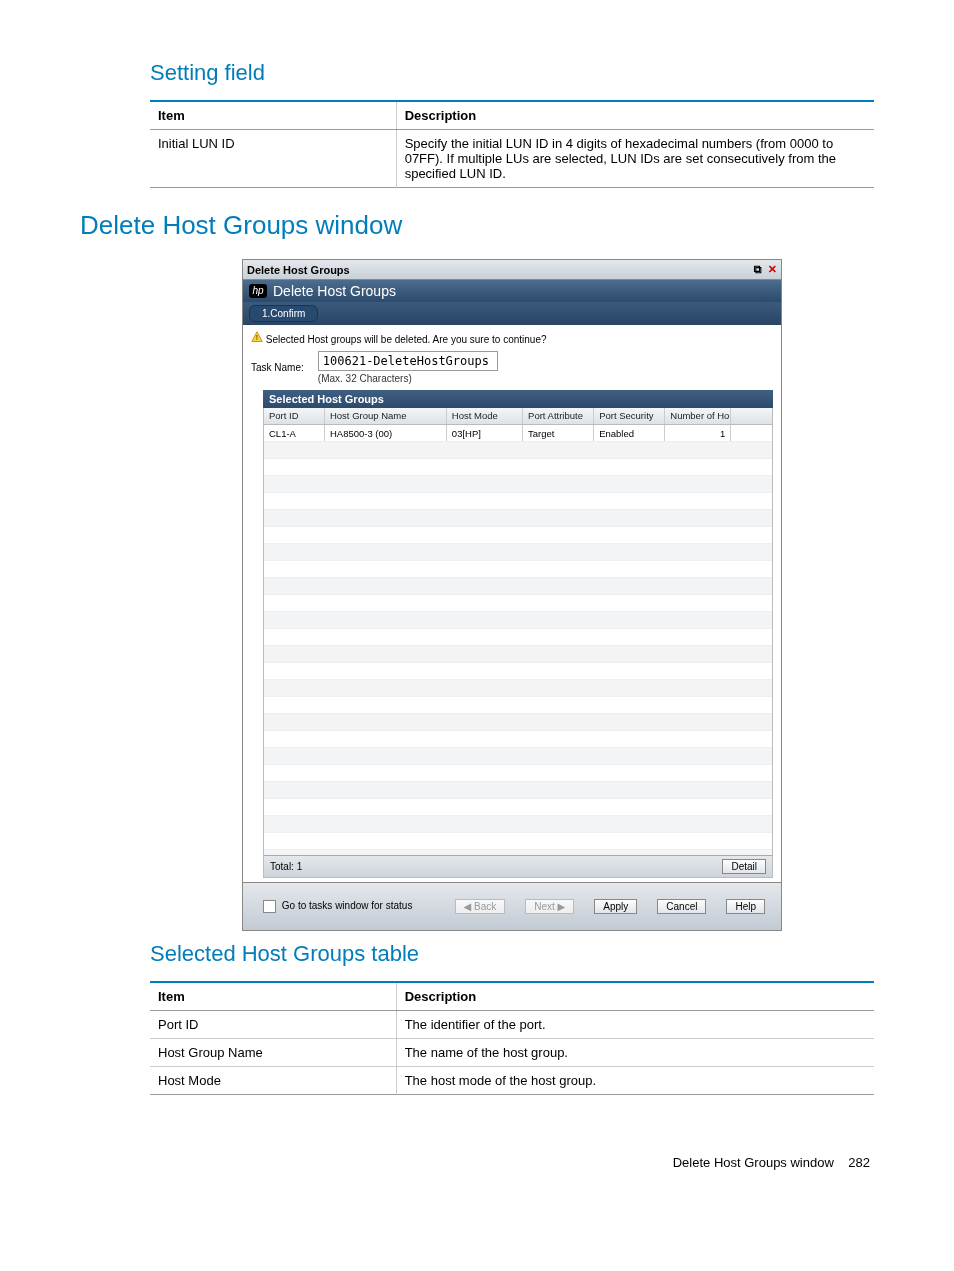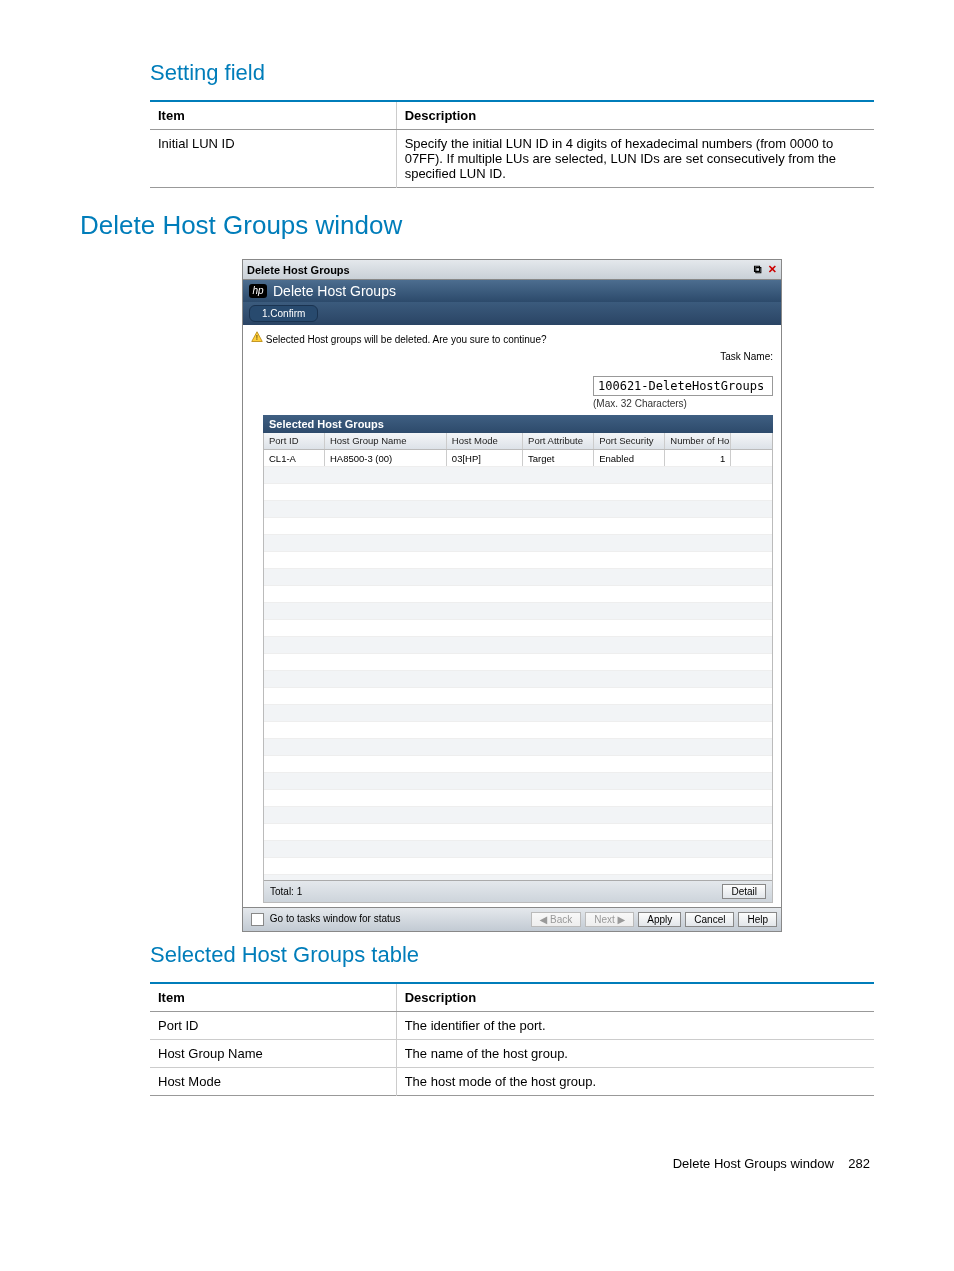--- a/index.html
+++ b/index.html
@@ -120,25 +120,24 @@
     margin-bottom:6px;
   }
   .warn-icon {
     display:inline-flex;
     width:12px;height:12px;
     align-items:center; justify-content:center;
   }
   .warn-icon svg{width:12px;height:12px;}
   .task-row {
     display:flex;
-    align-items:flex-end;
+    align-items:center;
     gap:14px;
     font-size:10px;
     margin-bottom:6px;
-    flex-direction:column;
   }
   .task-input {
     width:170px;
     height:16px;
     border:1px solid #999;
     padding:1px 4px;
     font-size:12px;
     font-family: monospace;
   }
   .task-sub {
@@ -210,25 +209,25 @@
     border:1px solid #888;
     border-radius:0;
     padding:1px 8px;
     font-size:10px;
     cursor:pointer;
   }
   .foot-btn.disabled { color:#999; border-color:#bbb; background:linear-gradient(#f8f8f8,#eee); }
   .win-footer{
     background: linear-gradient(#e4e8ec,#c2cad3);
     border-top:1px solid #888;
-    padding:4px;
+    padding:16px;
     display:flex;
     justify-content:flex-end;
     align-items:center;
-    gap:4px;
+    gap:20px;
     font-size:10px;
   }
   .chk {
     width:11px;height:11px;border:1px solid #888;background:#fff;display:inline-block;vertical-align:middle;margin-right:3px;
   }
   .page-foot {
     text-align:right;
     font-size:13px;
     margin-top:60px;
     padding-right:4px;

